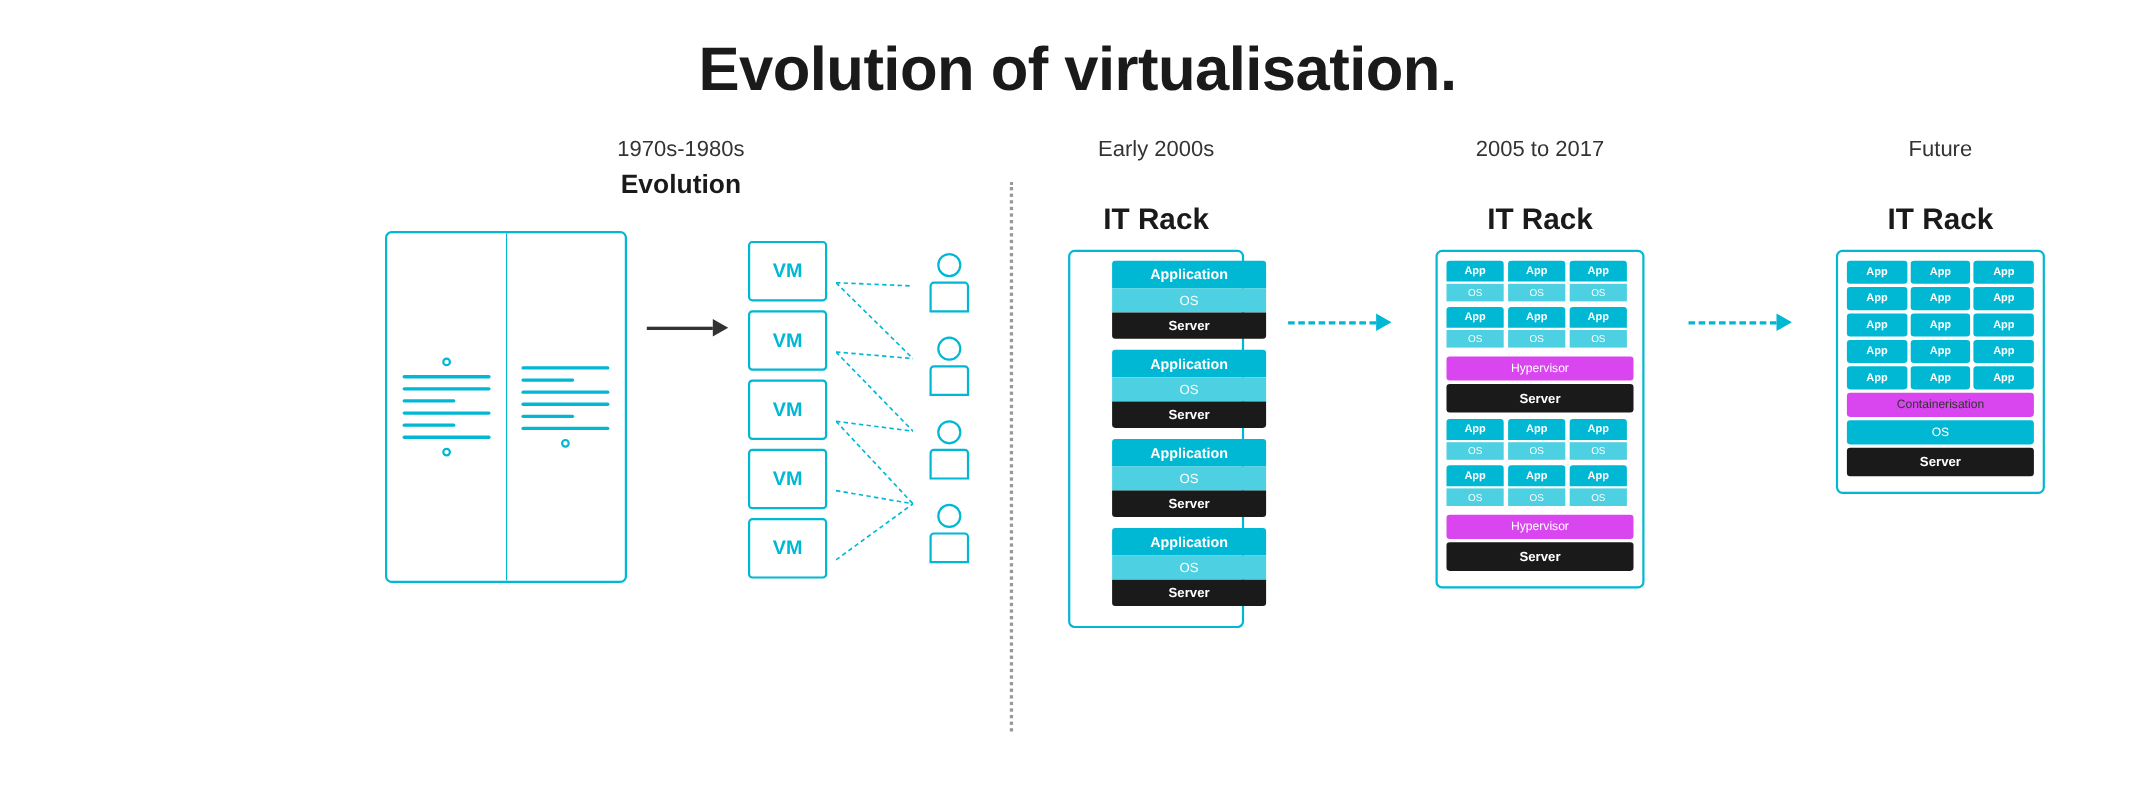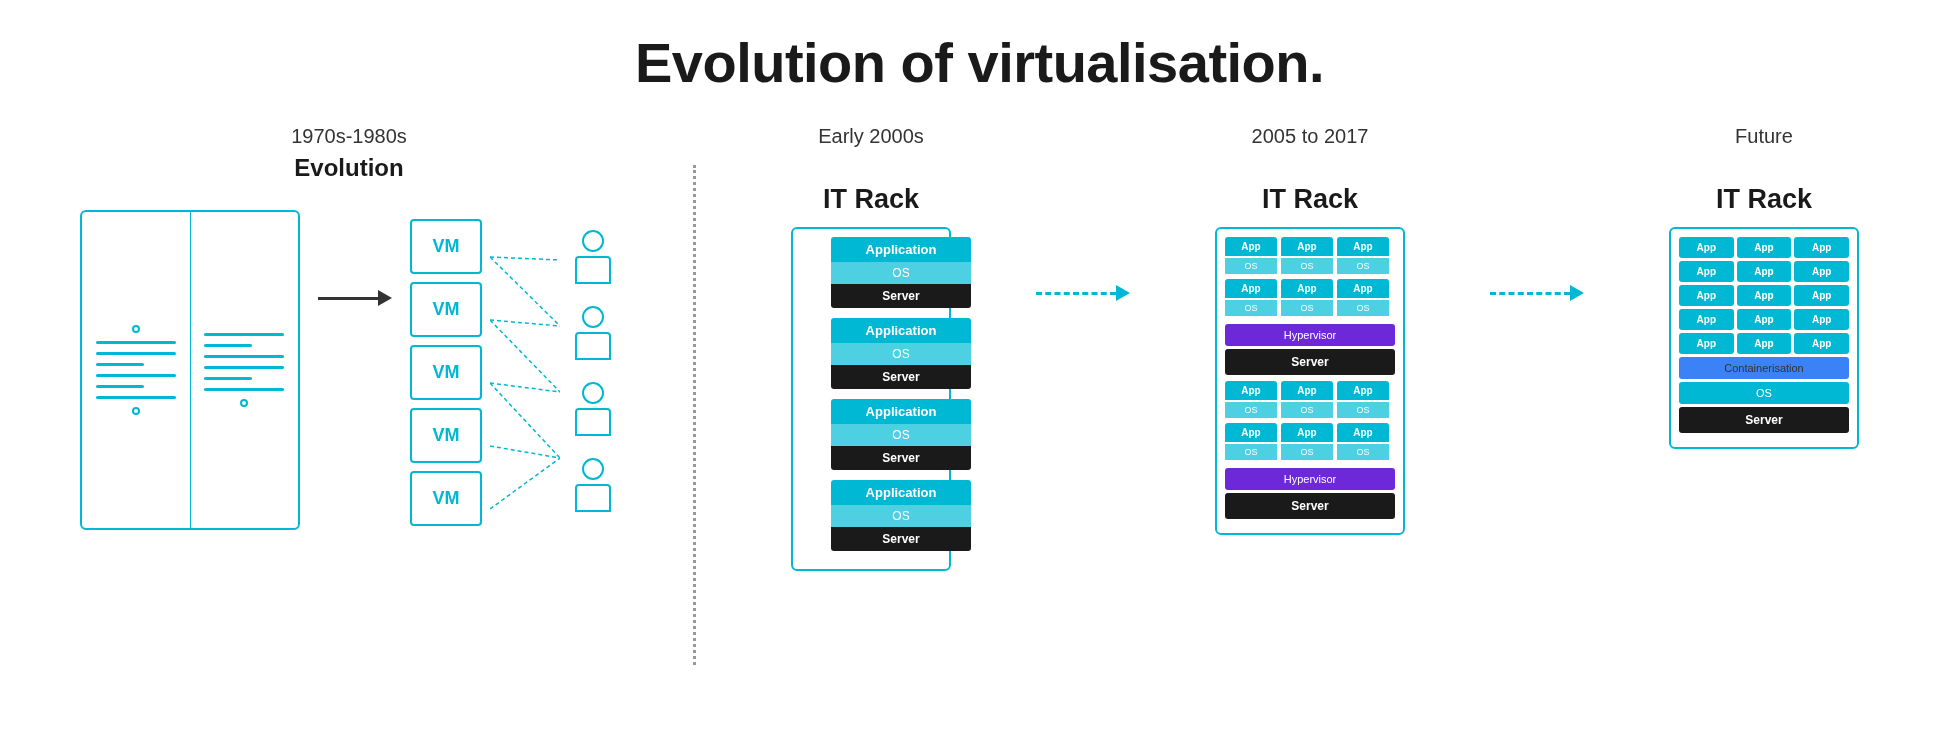--- a/index.html
+++ b/index.html
@@ -24,21 +24,21 @@
       letter-spacing: -0.5px;
     }
 
     .diagram-row {
       display: flex;
       flex-direction: row;
       align-items: flex-start;
       gap: 0px;
       width: 100%;
       padding: 0 80px;
-      justify-content: space-between;
+      justify-content: flex-end;
     }
 
     .era-label {
       font-size: 20px;
       color: #333;
       margin-bottom: 6px;
       text-align: center;
     }
     .era-title {
       font-size: 24px;
@@ -278,21 +278,21 @@
     .mini-os {
       background: #4dd0e1;
       color: #fff;
       font-size: 9px;
       text-align: center;
       padding: 3px 4px;
       width: 52px;
       margin-bottom: 3px;
     }
     .hypervisor-bar {
-      background: #6d28d9;
+      background: #d946ef;
       color: #fff;
       font-size: 11px;
       text-align: center;
       padding: 5px;
       border-radius: 3px;
       width: 100%;
       margin-bottom: 3px;
     }
     .server-bar {
       background: #1a1a1a;
@@ -320,21 +320,21 @@
     .future-app {
       background: #00b8d4;
       color: #fff;
       font-size: 10px;
       font-weight: 600;
       text-align: center;
       padding: 5px 4px;
       border-radius: 3px;
     }
     .container-bar {
-      background: #3b82f6;
+      background: #d946ef;
       color: #333;
       font-size: 11px;
       text-align: center;
       padding: 5px;
       border-radius: 3px;
       width: 100%;
       margin-bottom: 3px;
     }
     .os-bar {
       background: #00b8d4;

